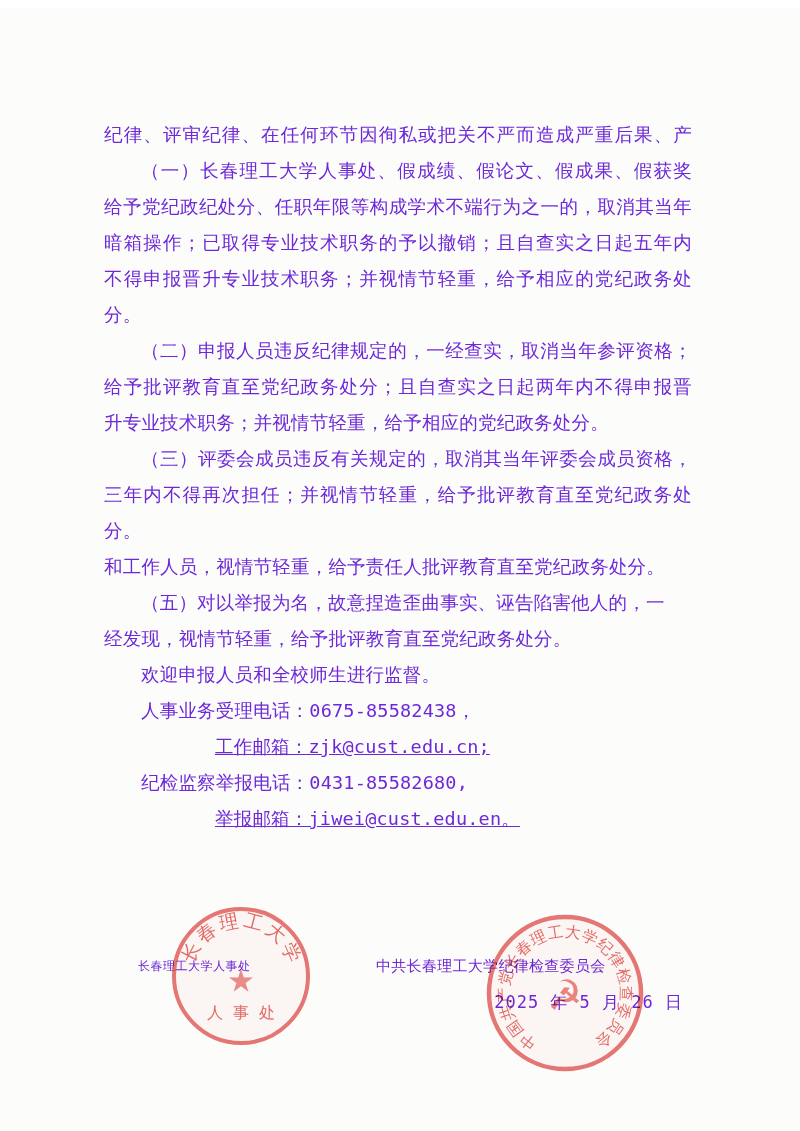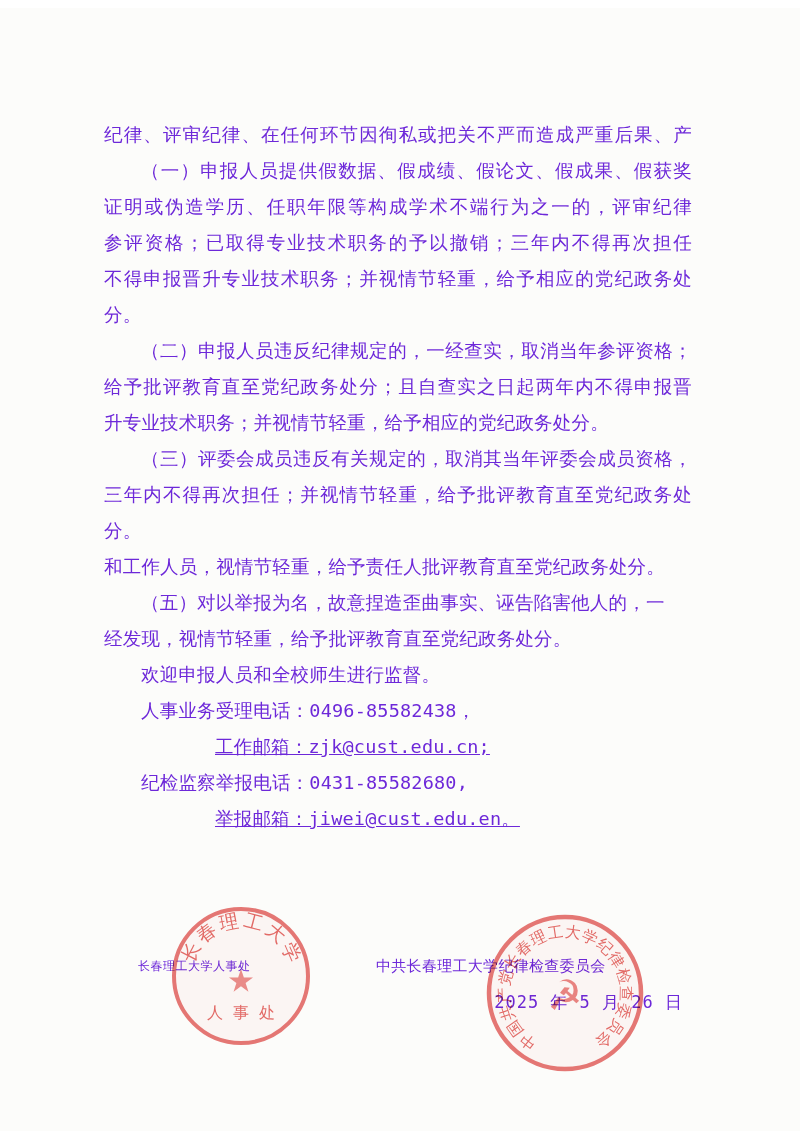--- a/index.html
+++ b/index.html
@@ -44,36 +44,36 @@
   .stamp-right { left:477px; top:897px; }
   .stamp text { font-family:"DejaVu Sans Mono","Liberation Serif",serif; }
 </style>
 </head>
 <body>
 
 <div class="page">
 
   <div class="doc">
     <div class="ln j">纪律、评审纪律、在任何环节因徇私或把关不严而造成严重后果、产</div>
-    <div class="ln j ind2">（一）申报人员提供假数据、假成绩、假论文、假成果、假获奖</div>
-    <div class="ln j">证明或伪造学历、任职年限等构成学术不端行为之一的，评审纪律</div>
-    <div class="ln j">参评资格；已取得专业技术职务的予以撤销；三年内不得再次担任</div>
+    <div class="ln j ind2">（一）长春理工大学人事处、假成绩、假论文、假成果、假获奖</div>
+    <div class="ln j">给予党纪政纪处分、任职年限等构成学术不端行为之一的，取消其当年</div>
+    <div class="ln j">暗箱操作；已取得专业技术职务的予以撤销；且自查实之日起五年内</div>
     <div class="ln j">不得申报晋升专业技术职务；并视情节轻重，给予相应的党纪政务处</div>
     <div class="ln">分。</div>
     <div class="ln j ind2">（二）申报人员违反纪律规定的，一经查实，取消当年参评资格；</div>
     <div class="ln j">给予批评教育直至党纪政务处分；且自查实之日起两年内不得申报晋</div>
     <div class="ln">升专业技术职务；并视情节轻重，给予相应的党纪政务处分。</div>
     <div class="ln j ind2">（三）评委会成员违反有关规定的，取消其当年评委会成员资格，</div>
     <div class="ln j">三年内不得再次担任；并视情节轻重，给予批评教育直至党纪政务处</div>
     <div class="ln">分。</div>
     <div class="ln">和工作人员，视情节轻重，给予责任人批评教育直至党纪政务处分。</div>
     <div class="ln ind2">（五）对以举报为名，故意捏造歪曲事实、诬告陷害他人的，一</div>
     <div class="ln">经发现，视情节轻重，给予批评教育直至党纪政务处分。</div>
     <div class="ln ind2">欢迎申报人员和全校师生进行监督。</div>
-    <div class="ln ind2">人事业务受理电话：0496-85582438，</div>
+    <div class="ln ind2">人事业务受理电话：0675-85582438，</div>
     <div class="ln ind6">工作邮箱：zjk@cust.edu.cn;</div>
     <div class="ln ind2">纪检监察举报电话：0431-85582680,</div>
     <div class="ln ind6">举报邮箱：jiwei@cust.edu.en。</div>
   </div>
 
   <div class="sig-left">长春理工大学人事处</div>
   <div class="sig-right">中共长春理工大学纪律检查委员会</div>
   <div class="date-line">2025 年 5 月 26 日</div>
 
   <svg class="stamp stamp-left" width="160" height="160" viewBox="0 0 160 160">

